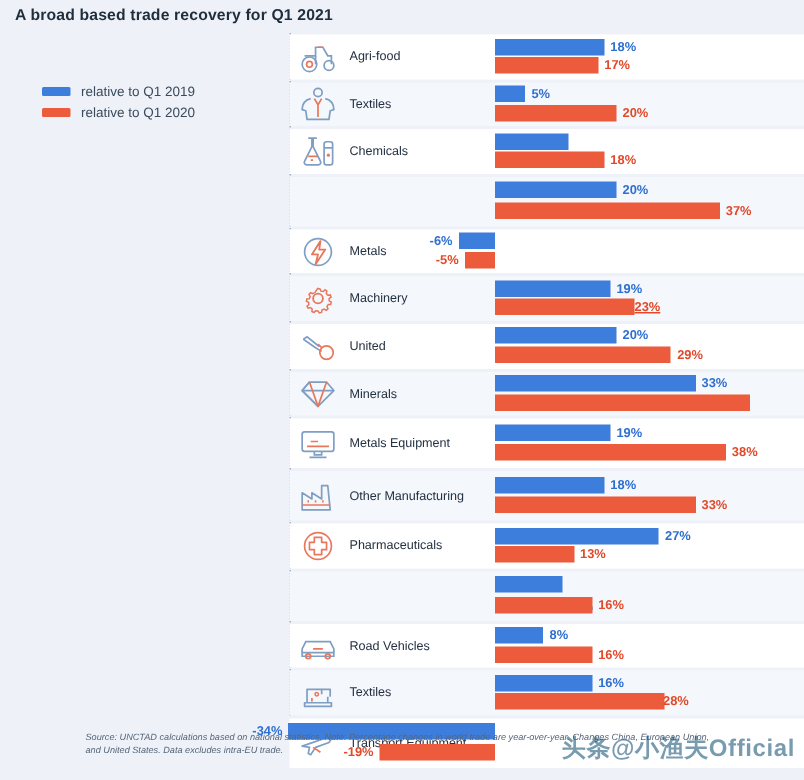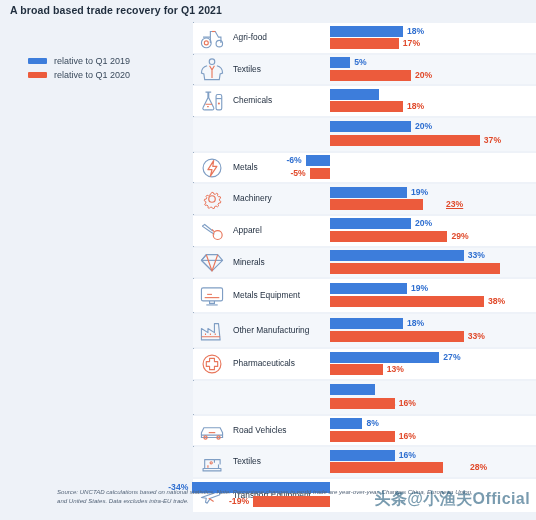--- a/index.html
+++ b/index.html
@@ -209,39 +209,39 @@
                   <circle cx="16" cy="14" r="4"></circle>
                 </g>
               </svg>
             </span>
             <span class="cat-label">Machinery</span>
           </div>
           <div class="bars">
             <div class="bar blue" style="left: 330px; width: 76.95px;"></div>
             <div class="val blue" style="left: 410.95px;">19%</div>
             <div class="bar red" style="left: 330px; width: 93.15px;"></div>
-            <div class="val red" style="left: 446px; text-decoration: underline;">23%</div>
+            <div class="val red" style="left: 423px; text-decoration: underline;">23%</div>
           </div>
         </div>
         <div class="row">
           <div class="row-bg"></div>
           <div class="label-cell">
             <span class="cat-icon">
               <svg viewBox="0 0 32 28">
                 <g fill="none" stroke="#7f9ec4" stroke-width="1.4">
                   <path d="M4 8l10 7 5 3"></path>
                   <path d="M4 8l3-2 10 8"></path>
                 </g>
                 <g fill="none" stroke="#e8775c" stroke-width="1.4">
                   <circle cx="23" cy="19" r="5.5"></circle>
                   <path d="M19 15l-3-3"></path>
                 </g>
               </svg>
             </span>
-            <span class="cat-label">Apparel</span>
+            <span class="cat-label">United</span>
           </div>
           <div class="bars">
             <div class="bar blue" style="left: 330px; width: 81px;"></div>
             <div class="val blue" style="left: 415px;">20%</div>
             <div class="bar red" style="left: 330px; width: 117.45px;"></div>
             <div class="val red" style="left: 451.45px;">29%</div>
           </div>
         </div>
         <div class="row alt">
           <div class="row-bg"></div>
@@ -374,21 +374,21 @@
                 <path d="M11 18v3" stroke="#e8775c" stroke-width="1.4"></path>
                 <circle cx="15" cy="15" r="1.4" fill="none" stroke="#e8775c" stroke-width="1.3"></circle>
               </svg>
             </span>
             <span class="cat-label">Textiles</span>
           </div>
           <div class="bars">
             <div class="bar blue" style="left: 330px; width: 64.8px;"></div>
             <div class="val blue" style="left: 398.8px;">16%</div>
             <div class="bar red" style="left: 330px; width: 113.4px;"></div>
-            <div class="val red" style="left: 470px; text-align: center;">28%</div>
+            <div class="val red" style="left: 442px; text-align: center;">28%</div>
           </div>
         </div>
         <div class="row tall">
           <div class="row-bg"></div>
           <div class="label-cell">
             <span class="cat-icon">
               <svg viewBox="0 0 32 28">
                 <path d="M3 17l26-9-4 6-11 4-4 6-2-1 1-5z" fill="none" stroke="#7f9ec4" stroke-width="1.4" stroke-linejoin="round"></path>
                 <path d="M12 18l6 4" fill="none" stroke="#e8775c" stroke-width="1.4"></path>
               </svg>

